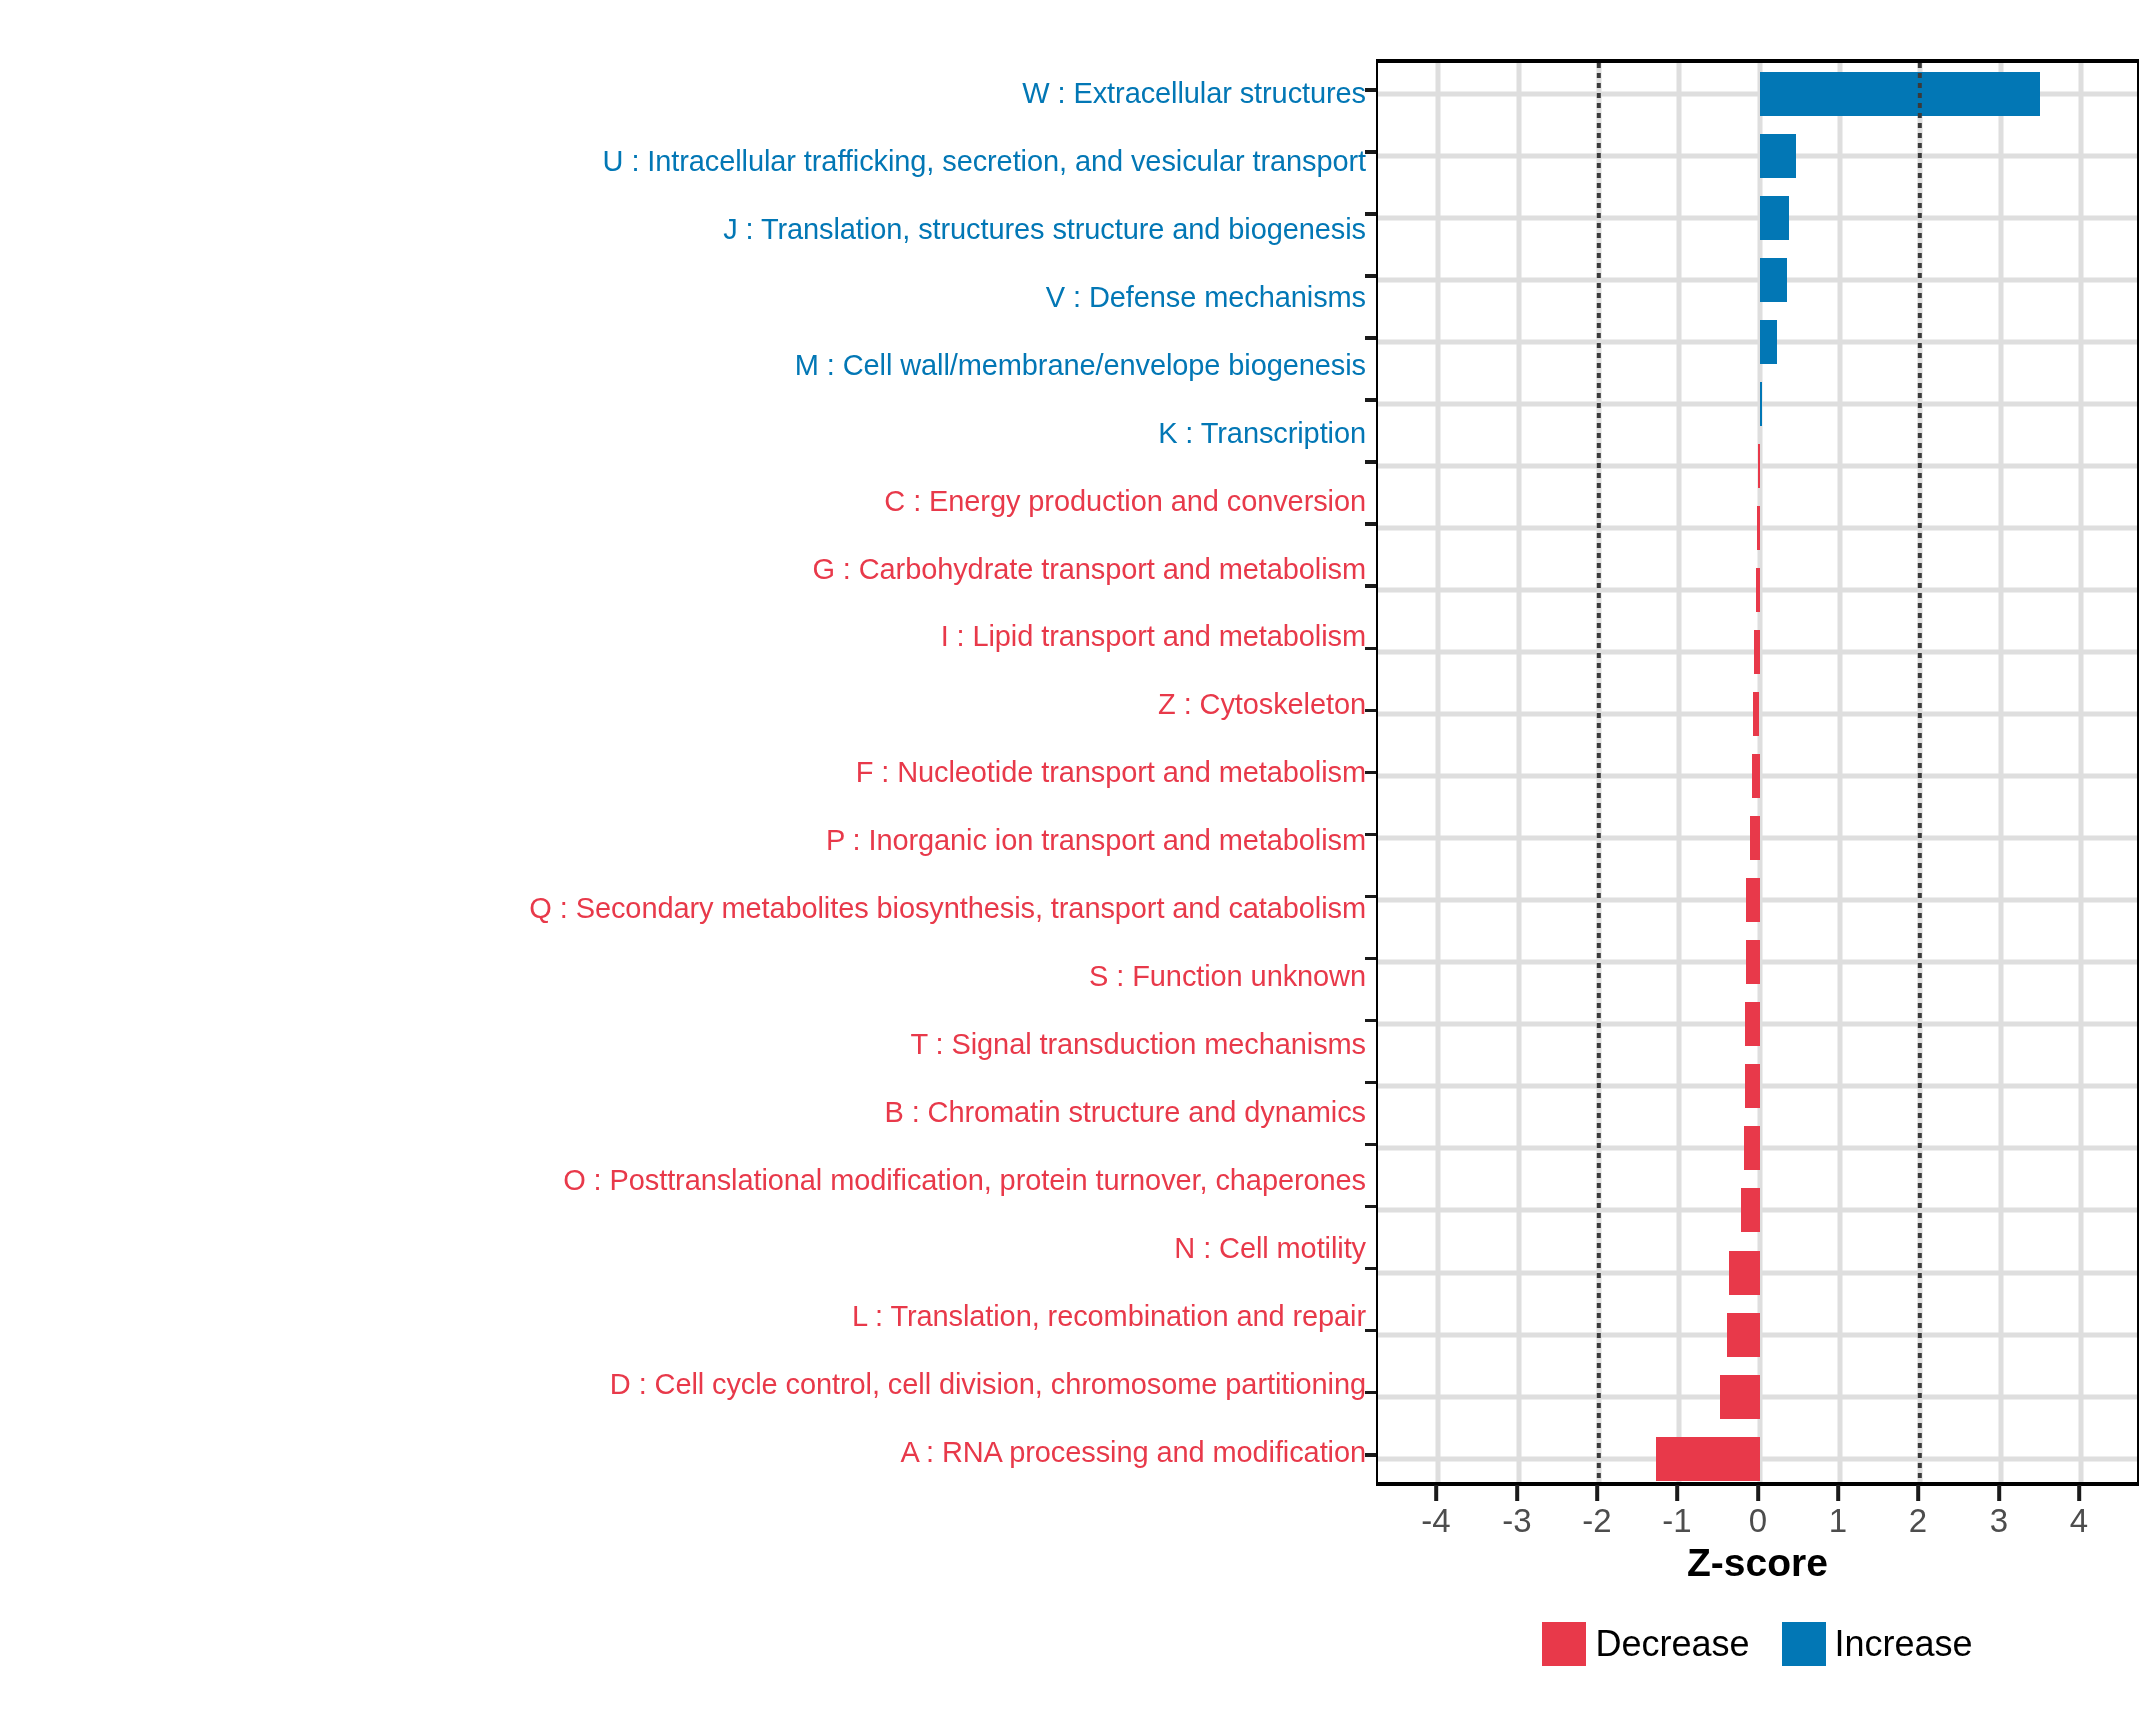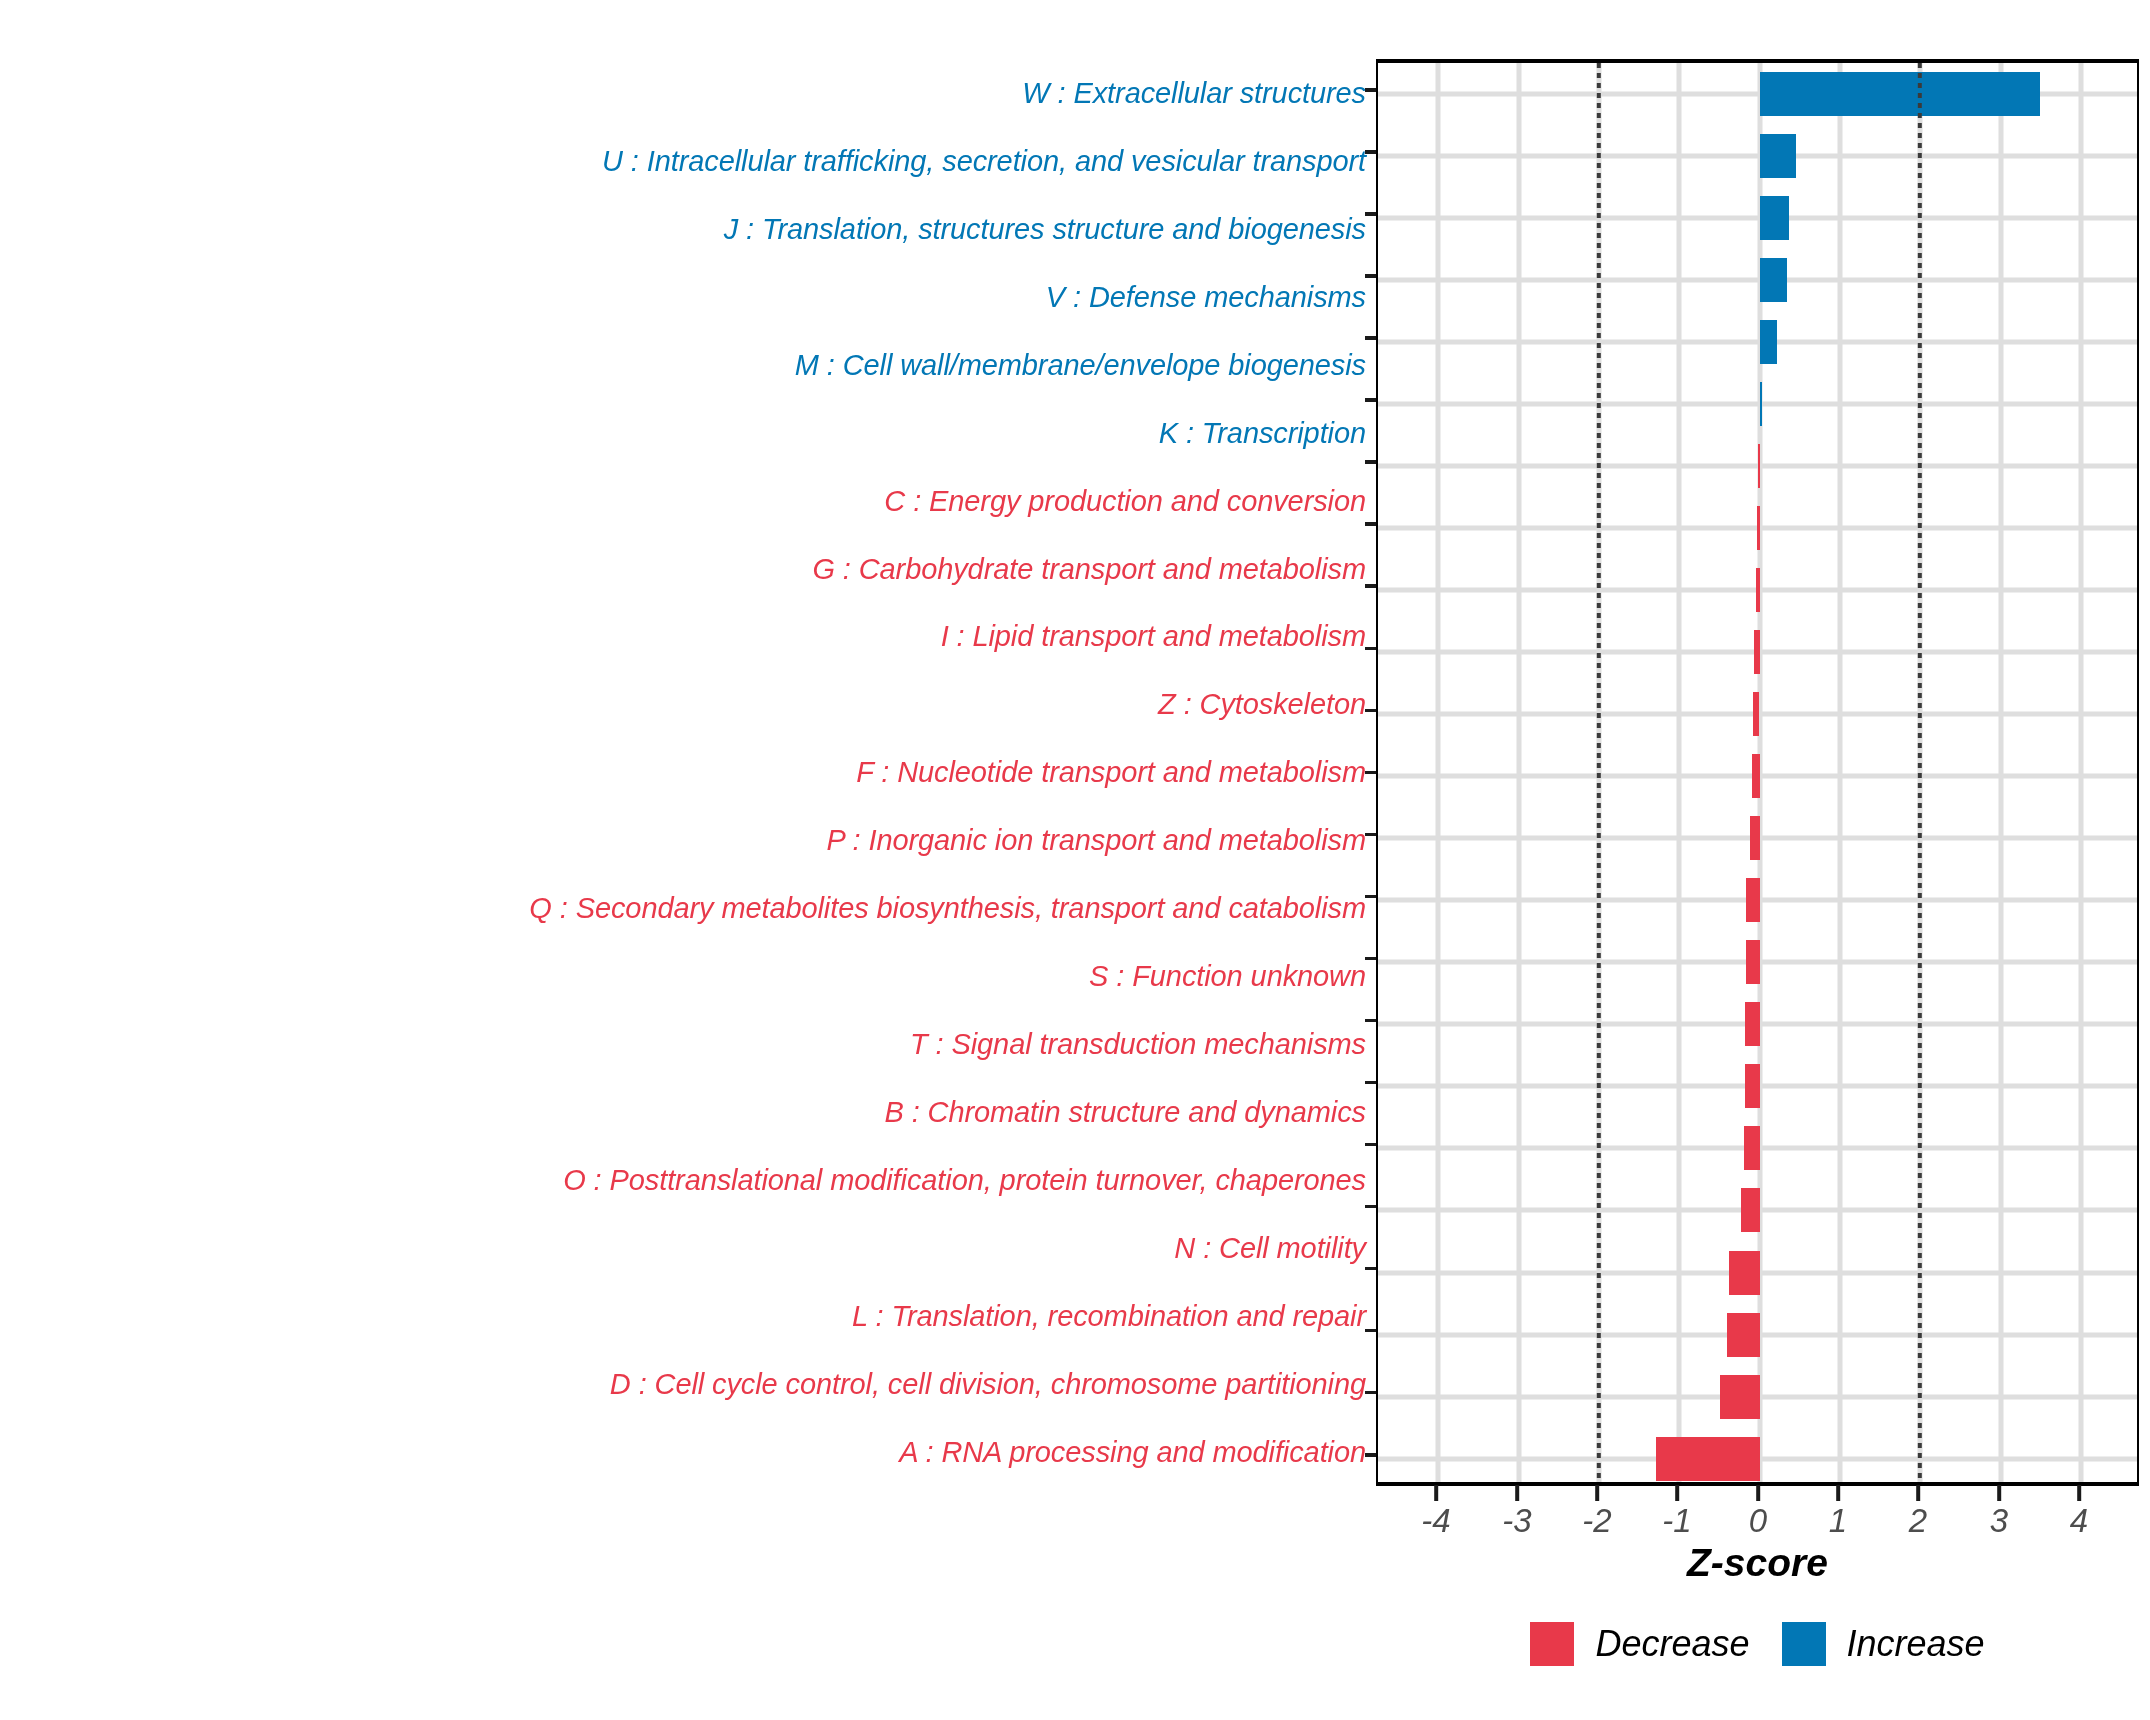--- a/index.html
+++ b/index.html
@@ -10,21 +10,20 @@
     width: 2151px; height: 1721px;
     font-family: "Liberation Sans", sans-serif;
     overflow: hidden;
   }
 
   #figure {
     position: relative;
     width: 2012px;
     height: 1721px;
     background: #ffffff;
-    font-style: italic;
   }
 
   
   #ylabels {
     position: absolute;
     left: 0px;
     top: 59px;
     width: 1376px;
     height: 1427px;
     display: flex;
@@ -155,21 +154,21 @@
     display: flex;
     flex-direction: row;
     justify-content: center;
     align-items: center;
     gap: 32px;
   }
   .legend-item {
     display: flex;
     flex-direction: row;
     align-items: center;
-    gap: 21px;
+    gap: 9px;
   }
   .legend-swatch {
     width: 44px;
     height: 44px;
   }
   .legend-label {
     font-size: 36px;
     color: #000000;
     font-family: "Liberation Sans", sans-serif;
     white-space: nowrap;

